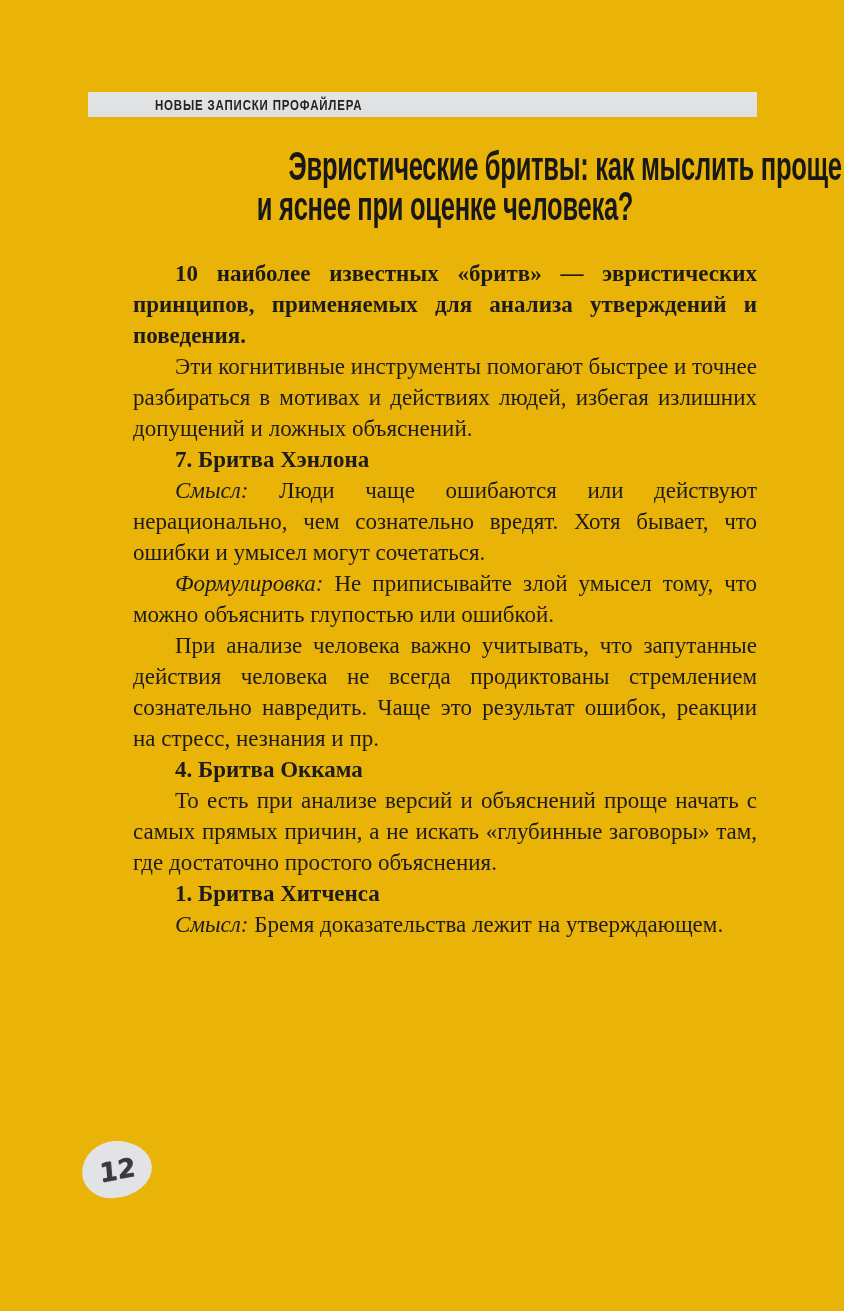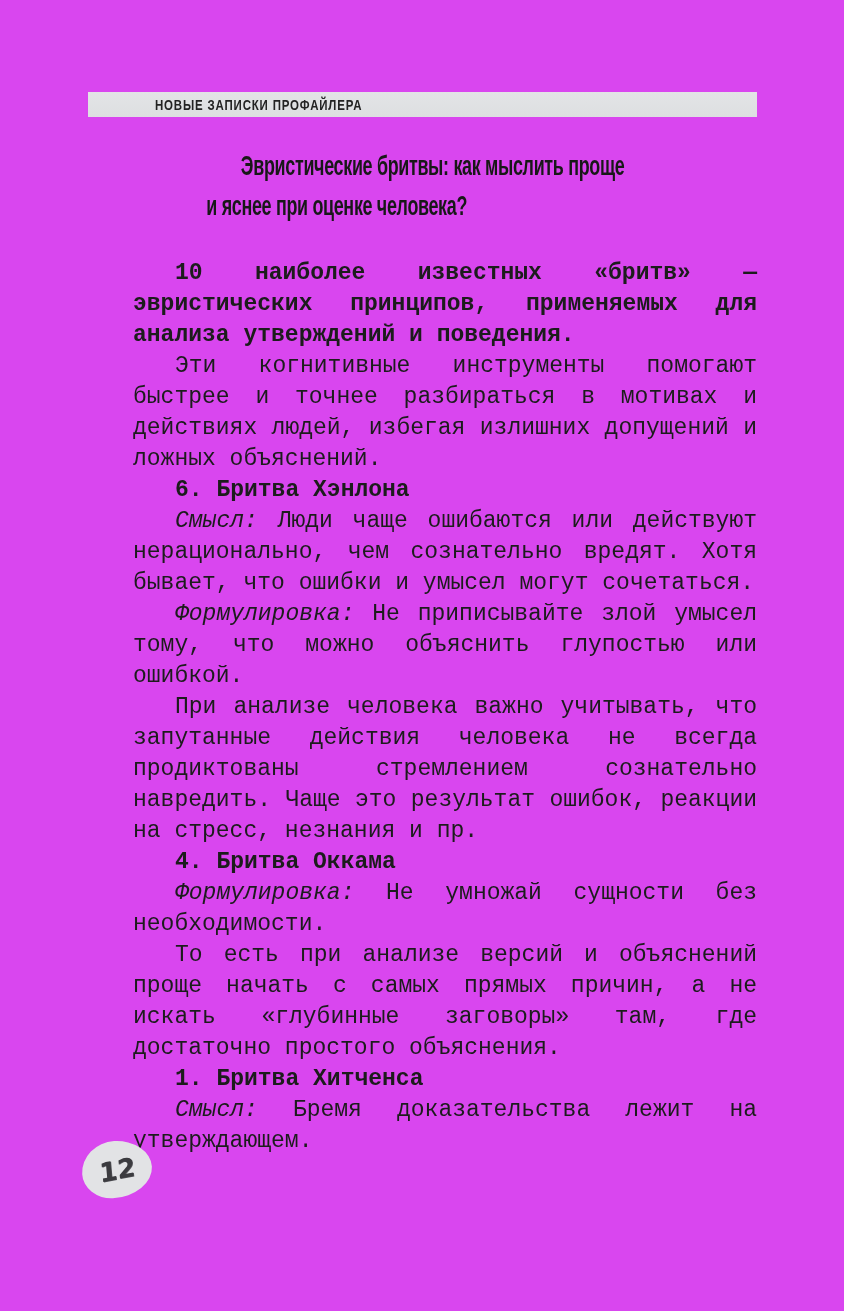--- a/index.html
+++ b/index.html
@@ -4,21 +4,21 @@
 <style>
   html, body {
     margin: 0;
     padding: 0;
     background: #ffffff;
   }
   .page {
     position: relative;
     width: 844px;
     height: 1311px;
-    background: #d946ef;
+    background: #eab308;
     overflow: hidden;
     font-family: "Liberation Serif", serif;
     color: #1c1c1c;
   }
   
   .running-header {
     position: absolute;
     left: 88px;
     top: 92px;
     width: 669px;
@@ -39,24 +39,24 @@
     transform-origin: left center;
     white-space: nowrap;
   }
   
   .chapter-title {
     position: absolute;
     left: 133px;
     top: 146px;
     width: 624px;
     margin: 0;
-    text-align: left;
+    text-align: center;
     font-family: "Liberation Sans", sans-serif;
     font-weight: 700;
-    font-size: 28px;
+    font-size: 40px;
     line-height: 40px;
     color: #181818;
   }
   .chapter-title .tline {
     display: block;
   }
   .chapter-title .tline > span {
     display: inline-block;
     transform: scaleX(0.64);
     transform-origin: center;
@@ -65,21 +65,20 @@
   }
   
   .body-text {
     position: absolute;
     left: 133px;
     top: 258px;
     width: 624px;
     font-size: 23px;
     line-height: 31px;
     text-align: justify;
-    font-family: Liberation Mono, monospace;
   }
   .body-text p {
     margin: 0;
     text-indent: 42px;
   }
   .body-text p.bold { font-weight: 700; }
   .body-text p.heading { font-weight: 700; text-align: left; }
   .body-text em.lead { font-style: italic; font-weight: 400; }
   
   .page-badge {
@@ -114,26 +113,25 @@
   </div>
 
   <h1 class="chapter-title">
     <span class="tline"><span>Эвристические бритвы: как мыслить проще</span></span>
     <span class="tline"><span>и яснее при оценке человека?</span></span>
   </h1>
 
   <div class="body-text">
     <p class="bold">10 наиболее известных «бритв» — эвристических принципов, применяемых для анализа утверждений и поведения.</p>
     <p>Эти когнитивные инструменты помогают быстрее и точнее разбираться в мотивах и действиях людей, избегая излишних допущений и ложных объяснений.</p>
-    <p class="heading">6. Бритва Хэнлона</p>
+    <p class="heading">7. Бритва Хэнлона</p>
     <p><em class="lead">Смысл:</em><span> Люди чаще ошибаются или действуют нерационально, чем сознательно вредят. Хотя бывает, что ошибки и умысел могут сочетаться.</span></p>
     <p><em class="lead">Формулировка:</em><span> Не приписывайте злой умысел тому, что можно объяснить глупостью или ошибкой.</span></p>
     <p>При анализе человека важно учитывать, что запутанные действия человека не всегда продиктованы стремлением сознательно навредить. Чаще это результат ошибок, реакции на стресс, незнания и пр.</p>
     <p class="heading">4. Бритва Оккама</p>
-    <p><em class="lead">Формулировка:</em><span> Не умножай сущности без необходимости.</span></p>
     <p>То есть при анализе версий и объяснений проще начать с самых прямых причин, а не искать «глубинные заговоры» там, где достаточно простого объяснения.</p>
     <p class="heading">1. Бритва Хитченса</p>
     <p><em class="lead">Смысл:</em><span> Бремя доказательства лежит на утверждающем.</span></p>
   </div>
 
   <div class="page-badge">
     <span class="page-num">12</span>
   </div>
 
 </div>

